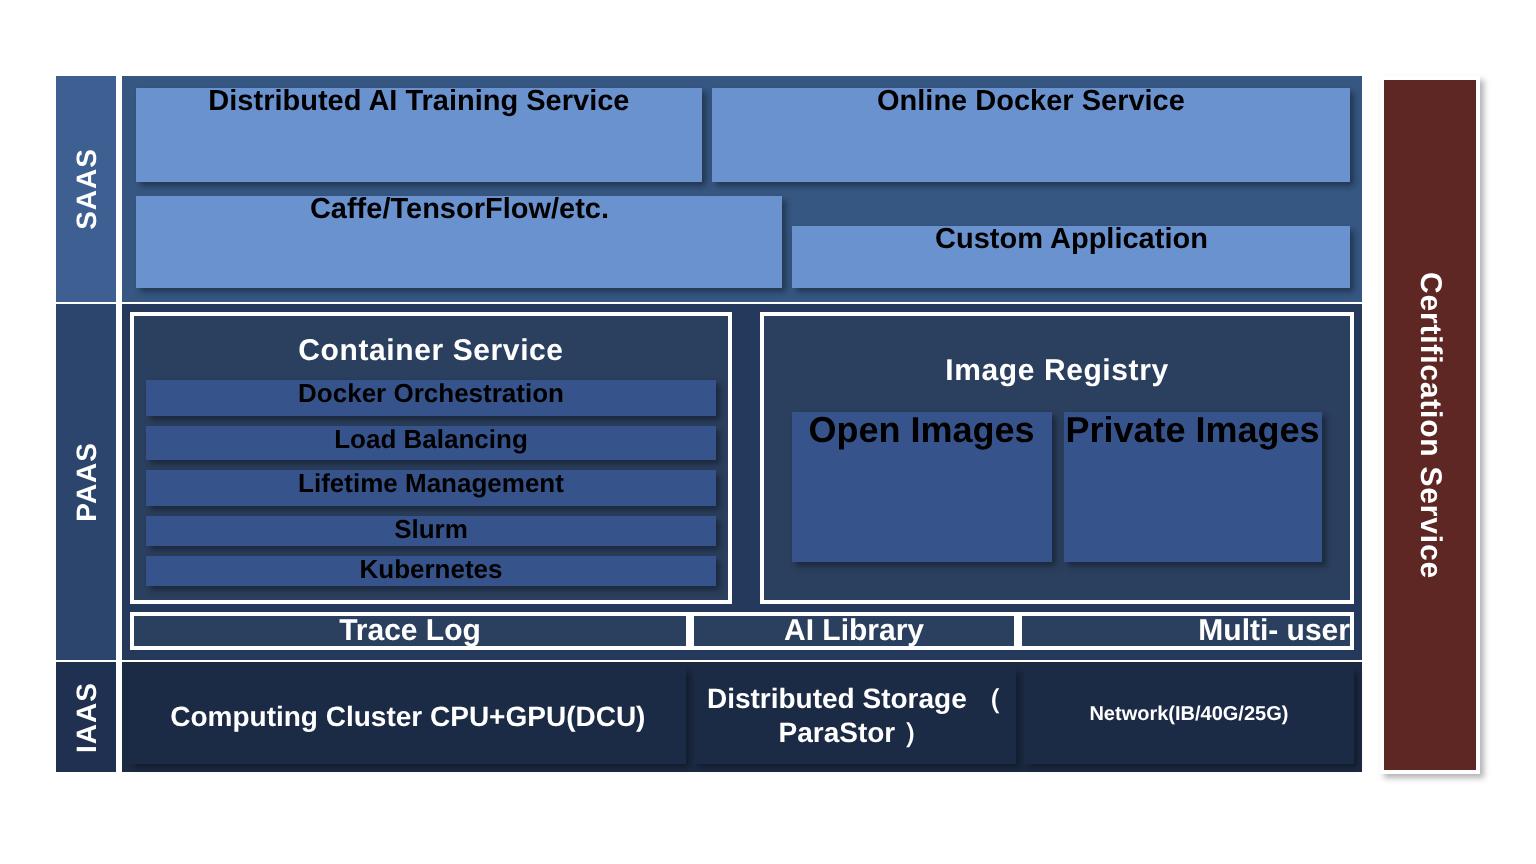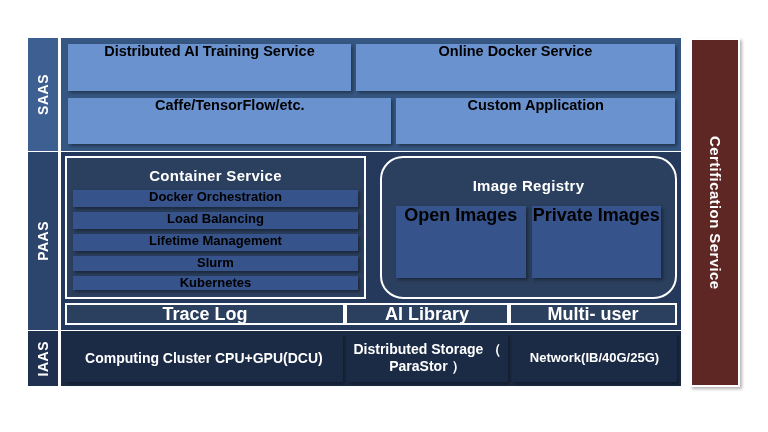--- a/index.html
+++ b/index.html
@@ -124,42 +124,42 @@
     display: flex;
     flex-direction: row;
     gap: 5px;
     flex: 1 1 0;
     min-height: 0;
   }
   .saas-row > .card { min-width: 0; }
   .grow-47 { flex: 47 1 0; }
   .grow-53 { flex: 53 1 0; }
   .grow-36 { flex: 36 1 0; }
-  .grow-31 { flex: 31 1 0; }
+  .grow-31 { flex: 31 1 0; margin-top: 15px; }
   .grow-33 { flex: 33 1 0; }
 
   
   .paas-main {
     display: flex;
     flex-direction: row;
     height: 170px;
     box-sizing: border-box;
   }
 
   .panel {
     box-sizing: border-box;
     background: #2b3f5e;
     border: 2px solid #ffffff;
     display: flex;
     flex-direction: column;
     padding: 5px 6px 7px 6px;
     min-width: 0;
   }
   .panel-container { flex: 0 0 301px; margin: 4px 0 0 4px; }
-  .panel-registry  { flex: 1 1 auto; margin: 4px 4px 0 14px; border-radius: 23px; }
+  .panel-registry  { flex: 1 1 auto; margin: 4px 4px 0 14px; }
 
   .panel-title {
     color: #ffffff;
     font-weight: bold;
     font-size: 15px;
     text-align: center;
     padding: 4px 0 6px 0;
     letter-spacing: 0.3px;
   }
   .panel-title-reg { padding: 14px 0 12px 0; }
@@ -199,30 +199,30 @@
     padding: 4px 4px 5px 4px;
     gap: 0;
     min-height: 0;
   }
   .strip-cell {
     box-sizing: border-box;
     background: #2b3f5e;
     border: 2px solid #ffffff;
     color: #ffffff;
     font-weight: bold;
-    font-size: 18px;
+    font-size: 15px;
     display: flex;
     align-items: center;
     justify-content: center;
     min-width: 0;
     text-align: center;
   }
   .strip-a { flex: 345 1 0; }
   .strip-b { flex: 200 1 0; }
-  .strip-c { flex: 205 1 0; }
+  .strip-c { flex: 205 1 0; justify-content: flex-end; }
 
   
   .iaas-row {
     display: flex;
     flex-direction: row;
     height: 100%;
     padding: 3px 4px 4px 4px;
     gap: 4px;
     box-sizing: border-box;
   }
@@ -235,21 +235,21 @@
     line-height: 1.2;
     display: flex;
     align-items: center;
     justify-content: center;
     text-align: center;
     min-width: 0;
     box-shadow: 2px 2px 3px rgba(0,0,0,0.35);
   }
   .iaas-a { flex: 345 1 0; text-align: center; }
   .iaas-b { flex: 200 1 0; }
-  .iaas-c { flex: 205 1 0; font-size: 13px; }
+  .iaas-c { flex: 205 1 0; font-size: 10px; }
 
   
   #cert-bar {
     width: 50px;
     flex: 0 0 50px;
     height: 100%;
     box-sizing: border-box;
     background: #5e2723;
     border: 2px solid #ffffff;
     margin-left: 8px;

